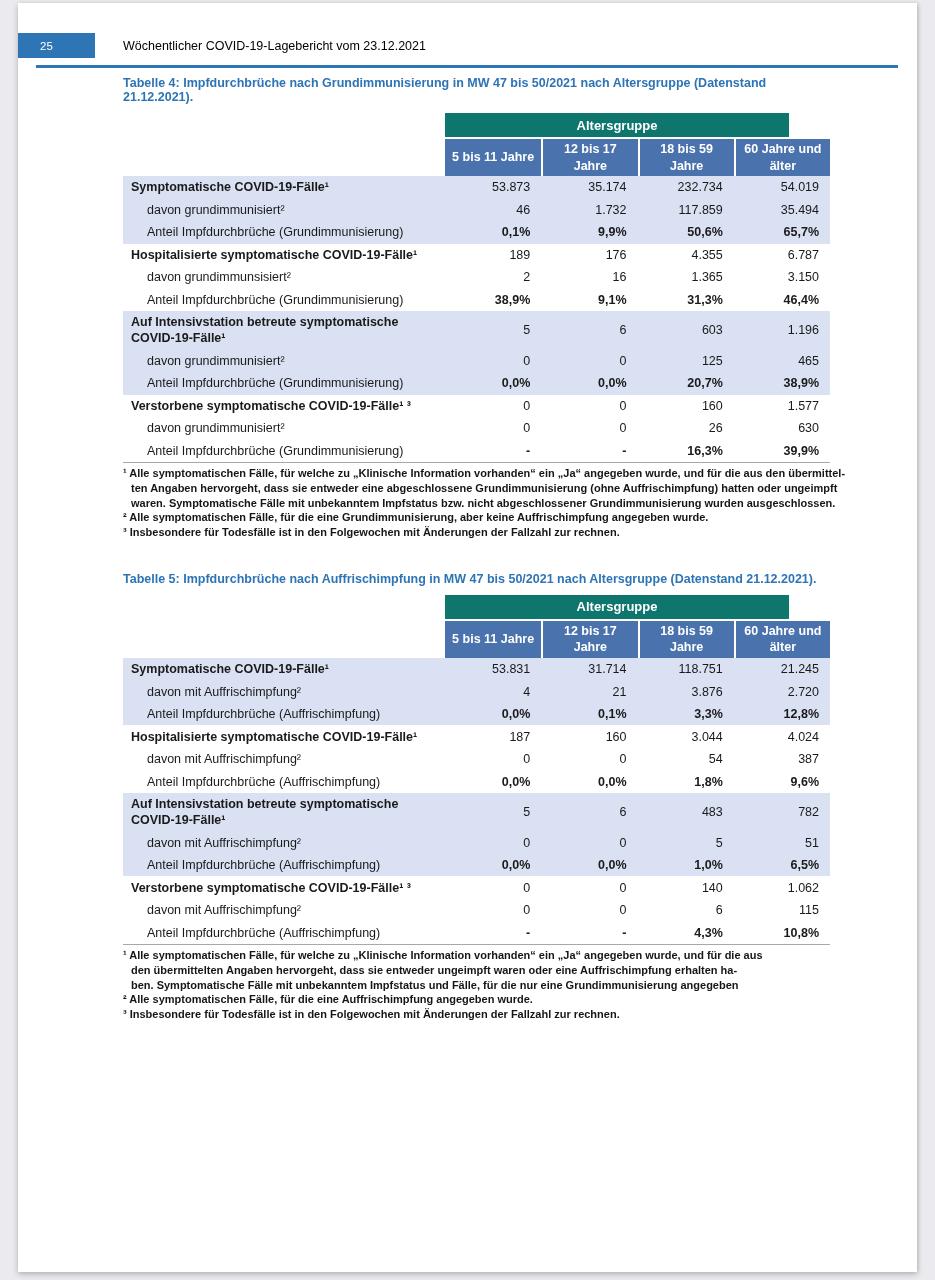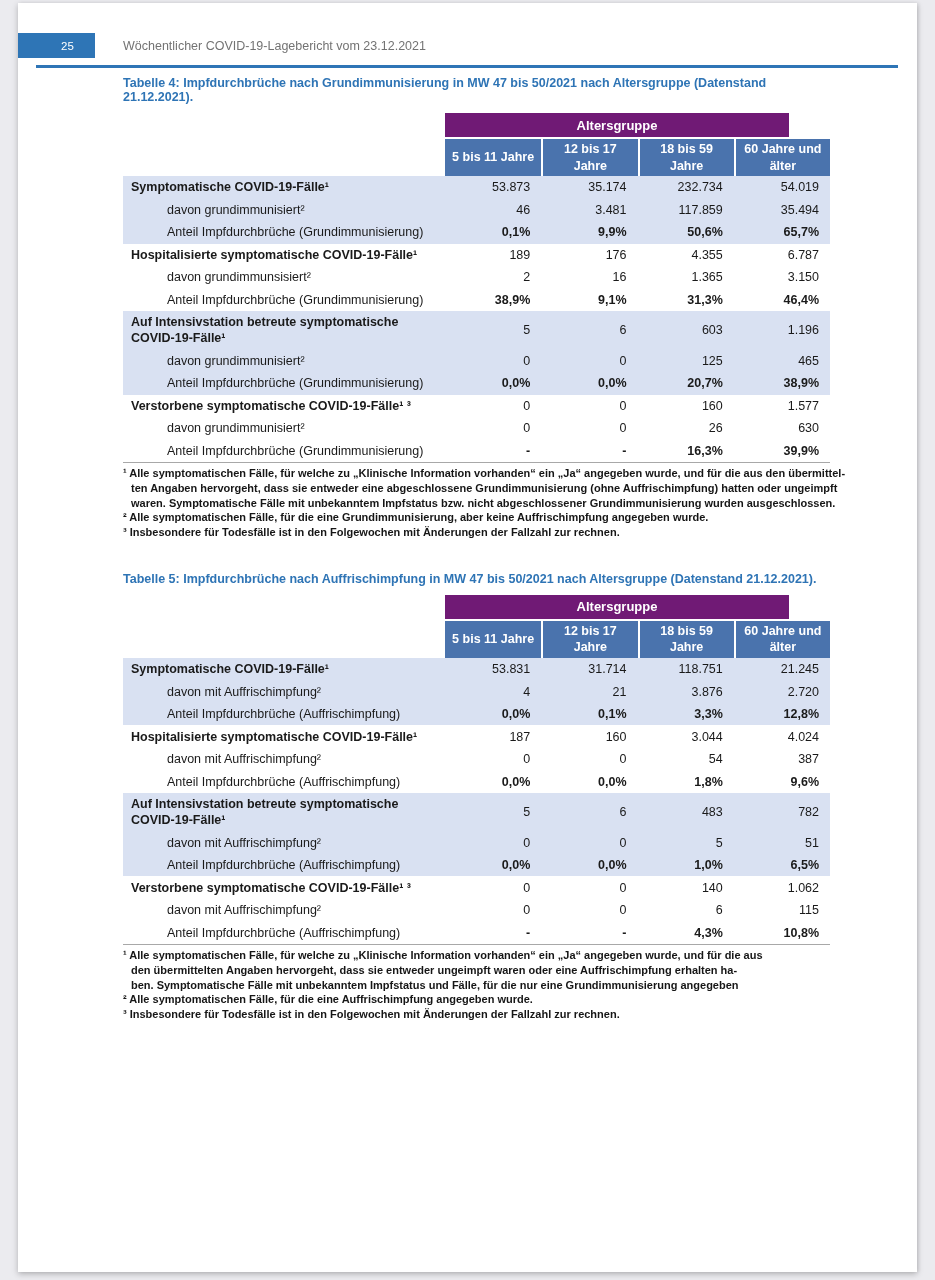--- a/index.html
+++ b/index.html
@@ -18,47 +18,47 @@
     background:#ffffff;
     box-shadow:0 2px 6px rgba(0,0,0,0.25), 2px 0 3px rgba(0,0,0,0.06);
   }
   
   .page-header { display:flex; align-items:center; margin-top:30px; }
   .page-num-box {
     width:77px; height:25px;
     background:#2e75b6;
     color:#ffffff;
     font-size:11.5px;
-    display:flex; align-items:center; justify-content:center;
+    display:flex; align-items:center; justify-content:flex-start;
     padding-left:22px;
   }
   .header-title {
     margin-left:28px;
-    color:#737373;
+    color:#000000;
     font-size:12.5px;
   }
   .header-rule {
     height:3px; background:#2e75b6;
     margin:7px 19px 0 18px;
   }
   
   .content { margin:8px 87px 0 105px; width:707px; }
   .table-title {
     color:#2e74b5;
     font-weight:bold;
     font-size:12.5px;
     margin-top:6px;
     margin-bottom:9px;
   }
   .tbl { width:707px; font-size:12.5px; border-bottom:1px solid #a8a8a8; }
   .t-row { display:flex; align-items:stretch; min-height:22.5px; }
   .t-spacer { width:322px; background:transparent; }
   .hdr-group {
     width:344px;
-    background:#701a75; color:#fff;
+    background:#0f766e; color:#fff;
     font-weight:bold; font-size:13px;
     display:flex; align-items:center; justify-content:center;
     height:26px;
     border-bottom:2px solid #ffffff;
   }
   .hdr-cols { display:flex;border-radius:13px; }
   .hdr-col {
     width:96.25px; min-height:37px;
     background:#4a73ad; color:#fff;
     font-weight:bold; font-size:12.5px; line-height:1.3;
@@ -72,21 +72,21 @@
     display:flex; align-items:center;
     padding:3px 4px 3px 8px;
     line-height:1.3;
   }
   .t-val {
     width:96.25px;
     display:flex; align-items:center; justify-content:flex-end;
     padding-right:11px;
   }
   .row-group .t-label { font-weight:bold; }
-  .row-sub .t-label, .row-percent .t-label { padding-left:44px; }
+  .row-sub .t-label, .row-percent .t-label { padding-left:24px; }
   .row-percent .t-val { font-weight:bold; }
   .shaded { background:#d9e1f2; }
   
   .footnotes { margin-top:3px; font-size:11px; line-height:14.8px; color:#161616; }
   .fn-line { white-space:nowrap;font-weight:bold; }
   .fn-cont { padding-left:8px; }
   .section-gap { height:26px; }
 </style>
 </head>
 <body>
@@ -125,21 +125,21 @@
             <div class="t-val">53.873</div>
             <div class="t-val">35.174</div>
             <div class="t-val">232.734</div>
             <div class="t-val">54.019</div>
           </div>
           <div class="t-row row-sub shaded">
             <div class="t-label">
               <span>davon grundimmunisiert²</span>
             </div>
             <div class="t-val">46</div>
-            <div class="t-val">3.481</div>
+            <div class="t-val">1.732</div>
             <div class="t-val">117.859</div>
             <div class="t-val">35.494</div>
           </div>
           <div class="t-row row-percent shaded">
             <div class="t-label">
               <span>Anteil Impfdurchbrüche (Grundimmunisierung)</span>
             </div>
             <div class="t-val">0,1%</div>
             <div class="t-val">9,9%</div>
             <div class="t-val">50,6%</div>

